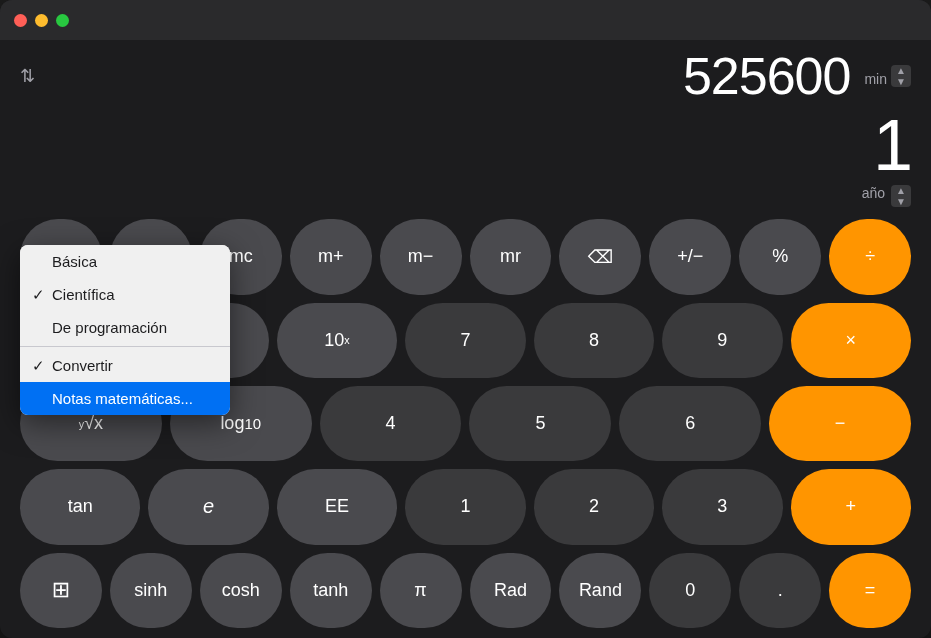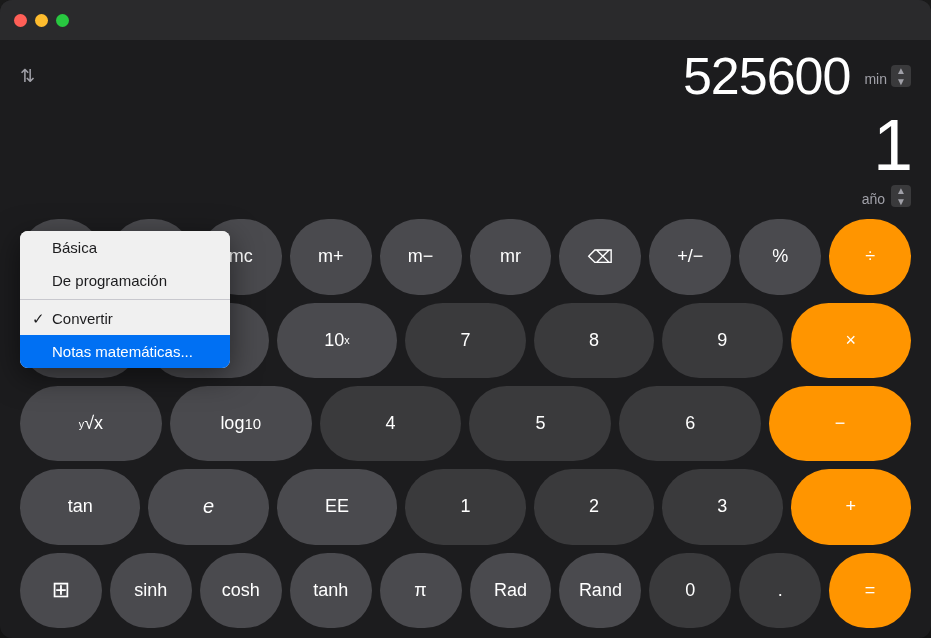--- a/index.html
+++ b/index.html
@@ -100,21 +100,21 @@
       font-size: 72px;
       font-weight: 200;
       letter-spacing: -2px;
       text-align: right;
       line-height: 1.1;
       width: 100%;
     }
 
     .main-unit-row {
       display: flex;
-      align-items: flex-end;
+      align-items: flex-start;
       gap: 6px;
       justify-content: flex-end;
       margin-bottom: 12px;
     }
 
     .main-unit-label {
       color: #a0a0a8;
       font-size: 14px;
     }
 
@@ -182,21 +182,21 @@
     }
 
     .backspace-icon {
       font-size: 18px;
     }
 
     
     .dropdown-menu {
       position: absolute;
       left: 20px;
-      top: 231px;
+      top: 245px;
       background: #f0f0f0;
       border-radius: 8px;
       box-shadow: 0 8px 30px rgba(0,0,0,0.5);
       overflow: hidden;
       z-index: 100;
       min-width: 210px;
     }
 
     .menu-item {
       padding: 8px 18px 8px 32px;
@@ -327,18 +327,19 @@
         <button class="calc-btn dark-gray small-text">Rand</button>
         <button class="calc-btn">0</button>
         <button class="calc-btn">.</button>
         <button class="calc-btn orange">=</button>
       </div>
     </div>
   </div>
 
   <div class="dropdown-menu">
     <div class="menu-item">Básica</div>
+    <div class="menu-item checked">Científica</div>
     <div class="menu-item">De programación</div>
     <div class="menu-separator"></div>
     <div class="menu-item checked">Convertir</div>
     <div class="menu-item highlighted">Notas matemáticas...</div>
   </div>
 </div>
 
 </body></html>

